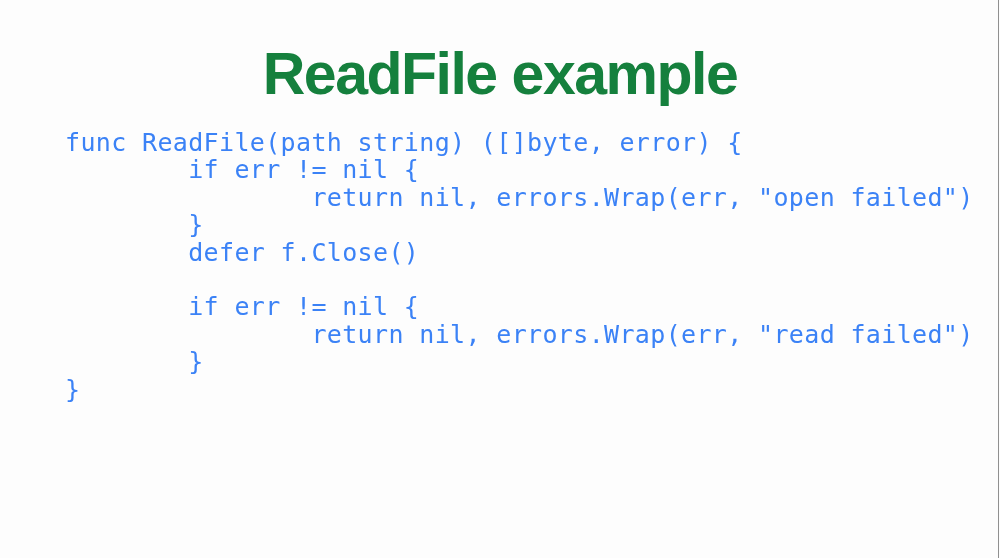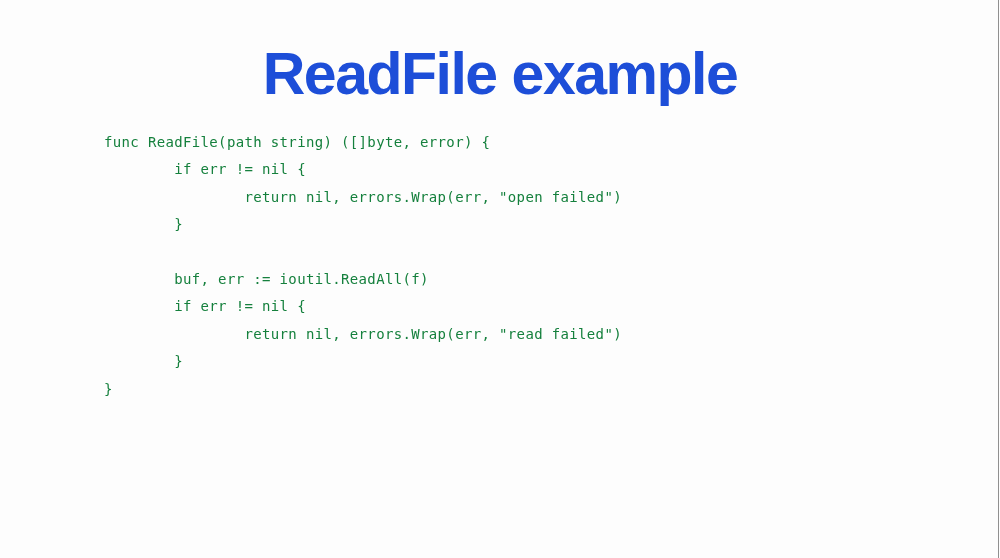--- a/index.html
+++ b/index.html
@@ -25,31 +25,30 @@
     top: 42px;
     left: 0;
     width: 100%;
     margin: 0;
     text-align: center;
     font-family: "Liberation Sans", sans-serif;
     font-weight: 700;
     font-size: 59px;
     line-height: 64px;
     letter-spacing: -1.5px;
-    color: #1d4ed8;
+    color: #15803d;
   }
   .code-block {
     position: absolute;
     left: 65px;
     top: 129px;
     font-family: "DejaVu Sans Mono", "Liberation Mono", monospace;
-    font-size: 14px;
+    font-size: 25px;
     letter-spacing: 0.35px;
-    color: #15803d;
-    margin-left: 39px;
+    color: #3b82f6;
   }
   .code-line {
     white-space: pre;
     line-height: 27.4px;
     min-height: 27.4px;
   }
   .right-edge-line {
     position: absolute;
     top: 0;
     bottom: 0;
@@ -63,22 +62,22 @@
 
 <div class="slide">
 
   <h1 class="slide-title">ReadFile example</h1>
 
   <div class="code-block">
     <div class="code-line">func ReadFile(path string) ([]byte, error) {</div>
     <div class="code-line">        if err != nil {</div>
     <div class="code-line">                return nil, errors.Wrap(err, "open failed")</div>
     <div class="code-line">        }</div>
+    <div class="code-line">        defer f.Close()</div>
     <div class="code-line"></div>
-    <div class="code-line">        buf, err := ioutil.ReadAll(f)</div>
     <div class="code-line">        if err != nil {</div>
     <div class="code-line">                return nil, errors.Wrap(err, "read failed")</div>
     <div class="code-line">        }</div>
     <div class="code-line">}</div>
   </div>
 
   <div class="right-edge-line"></div>
 
 </div>
 

